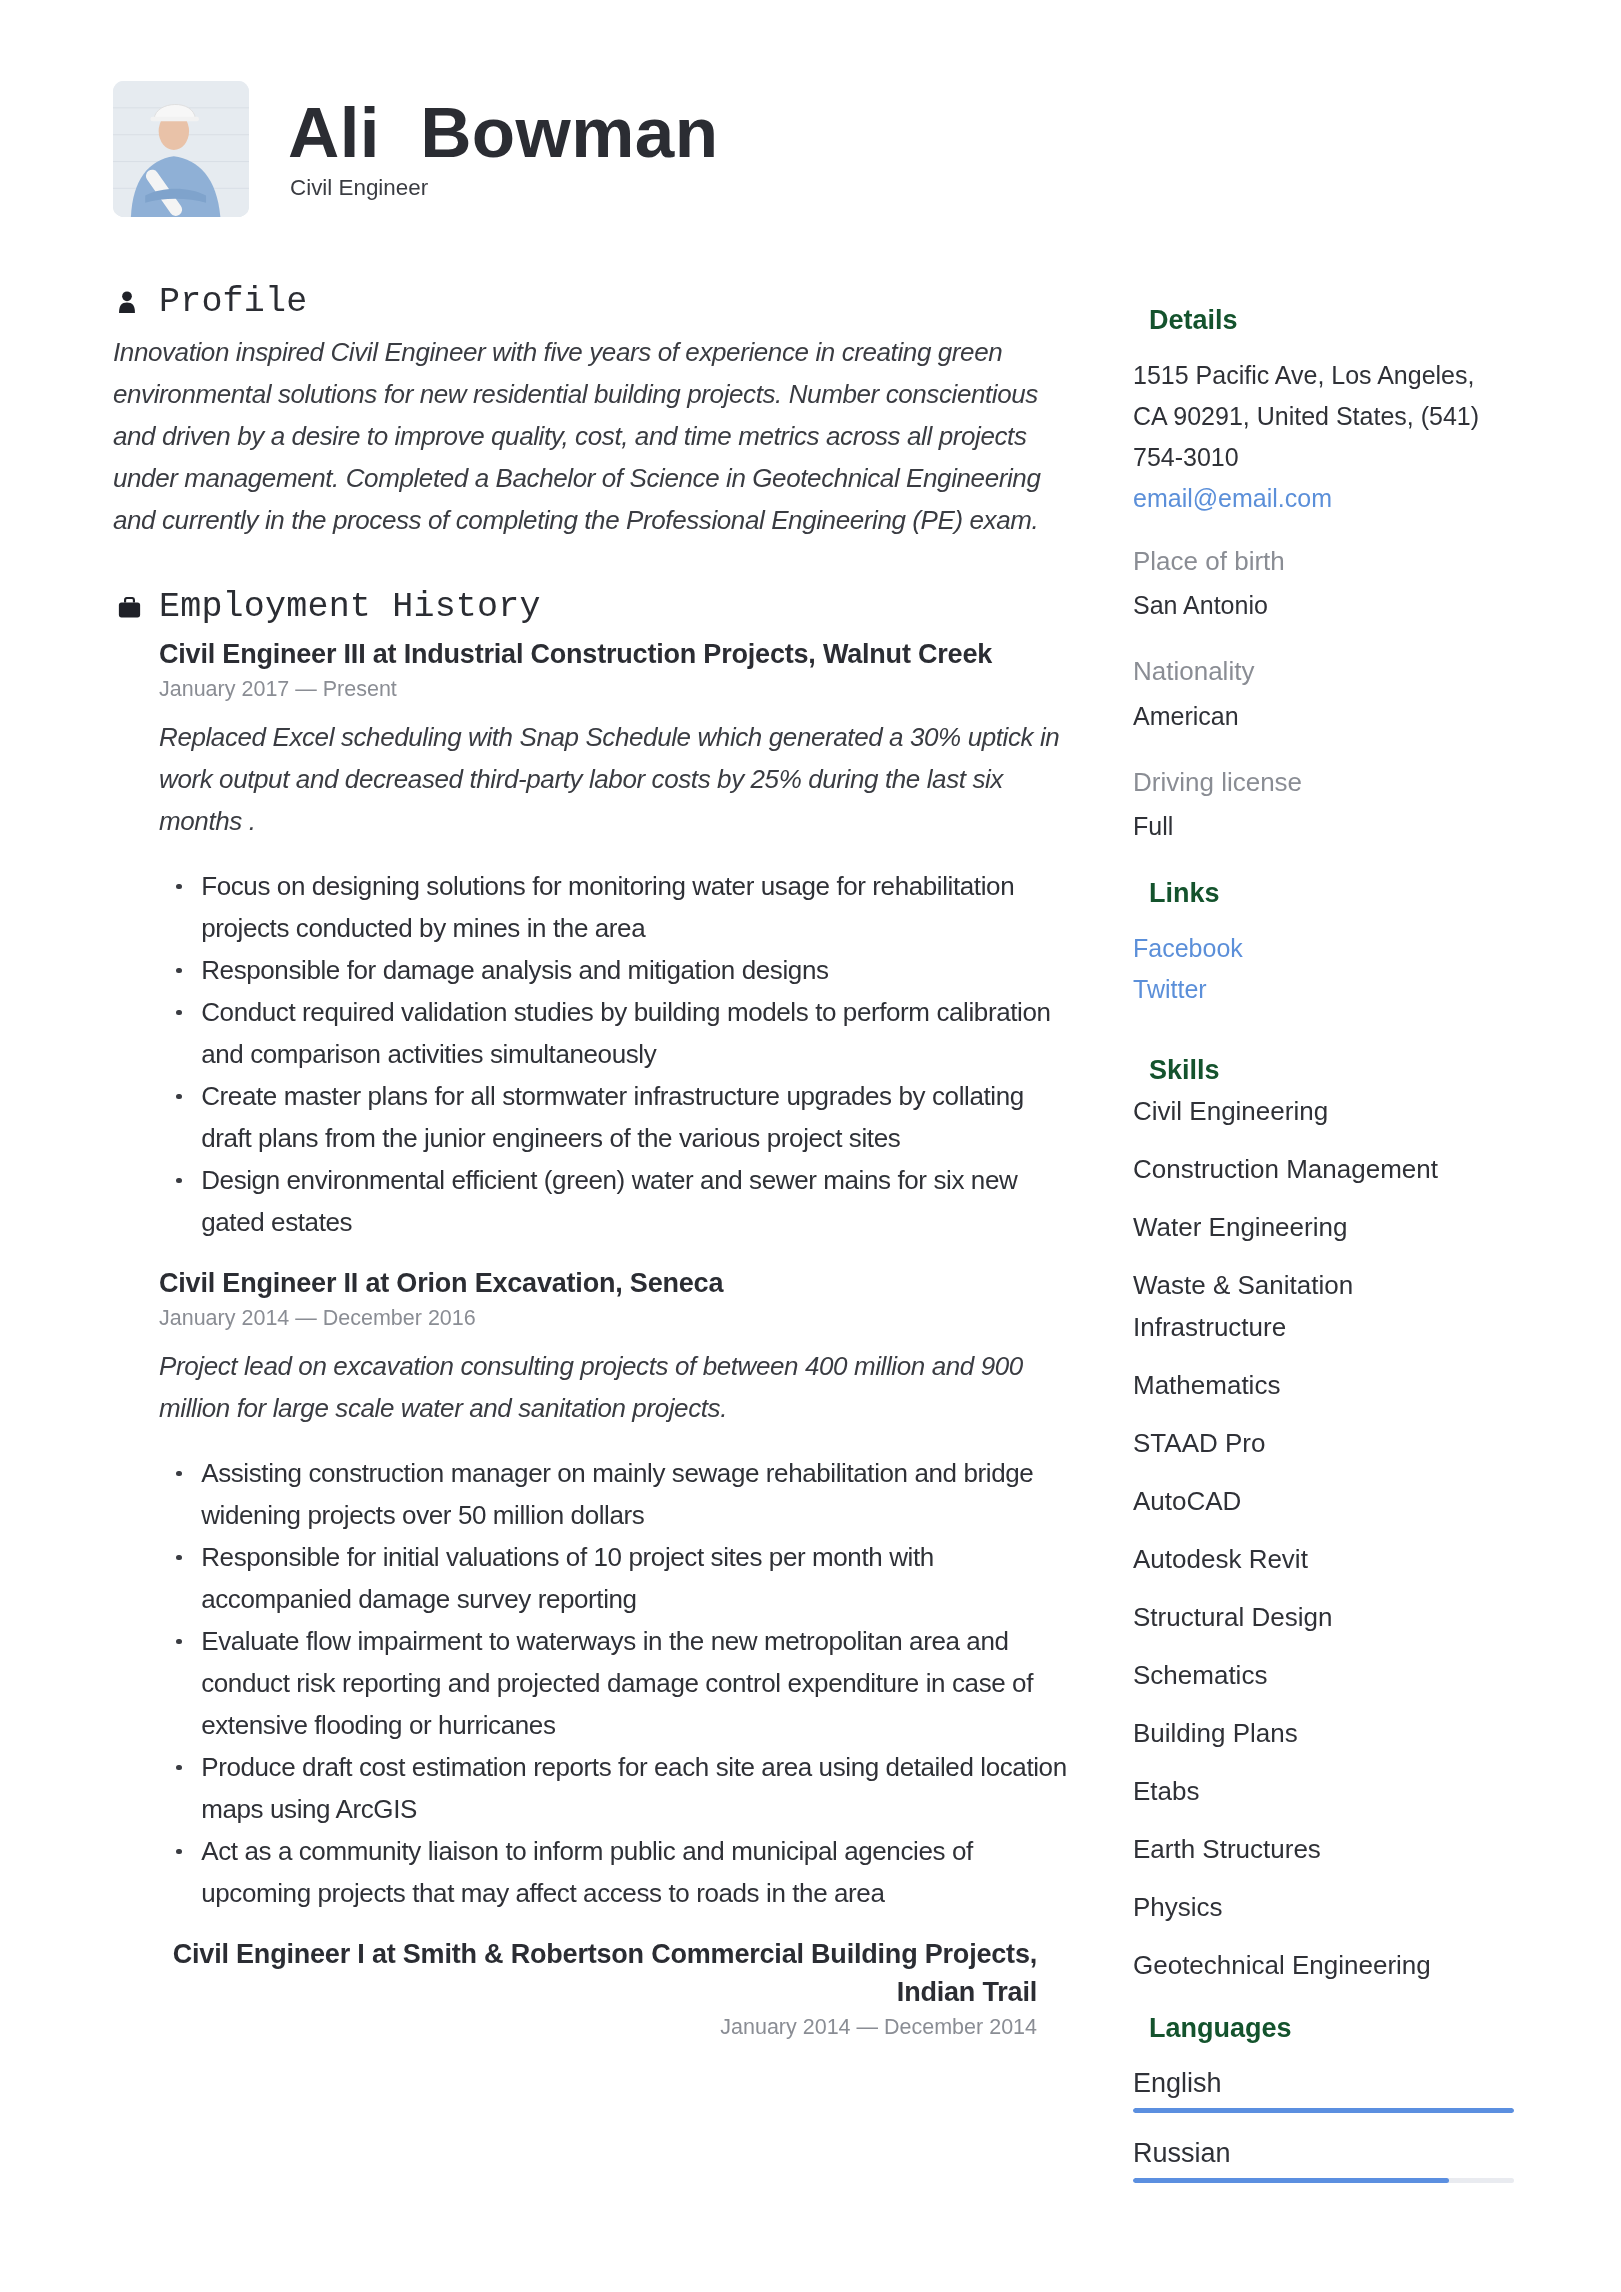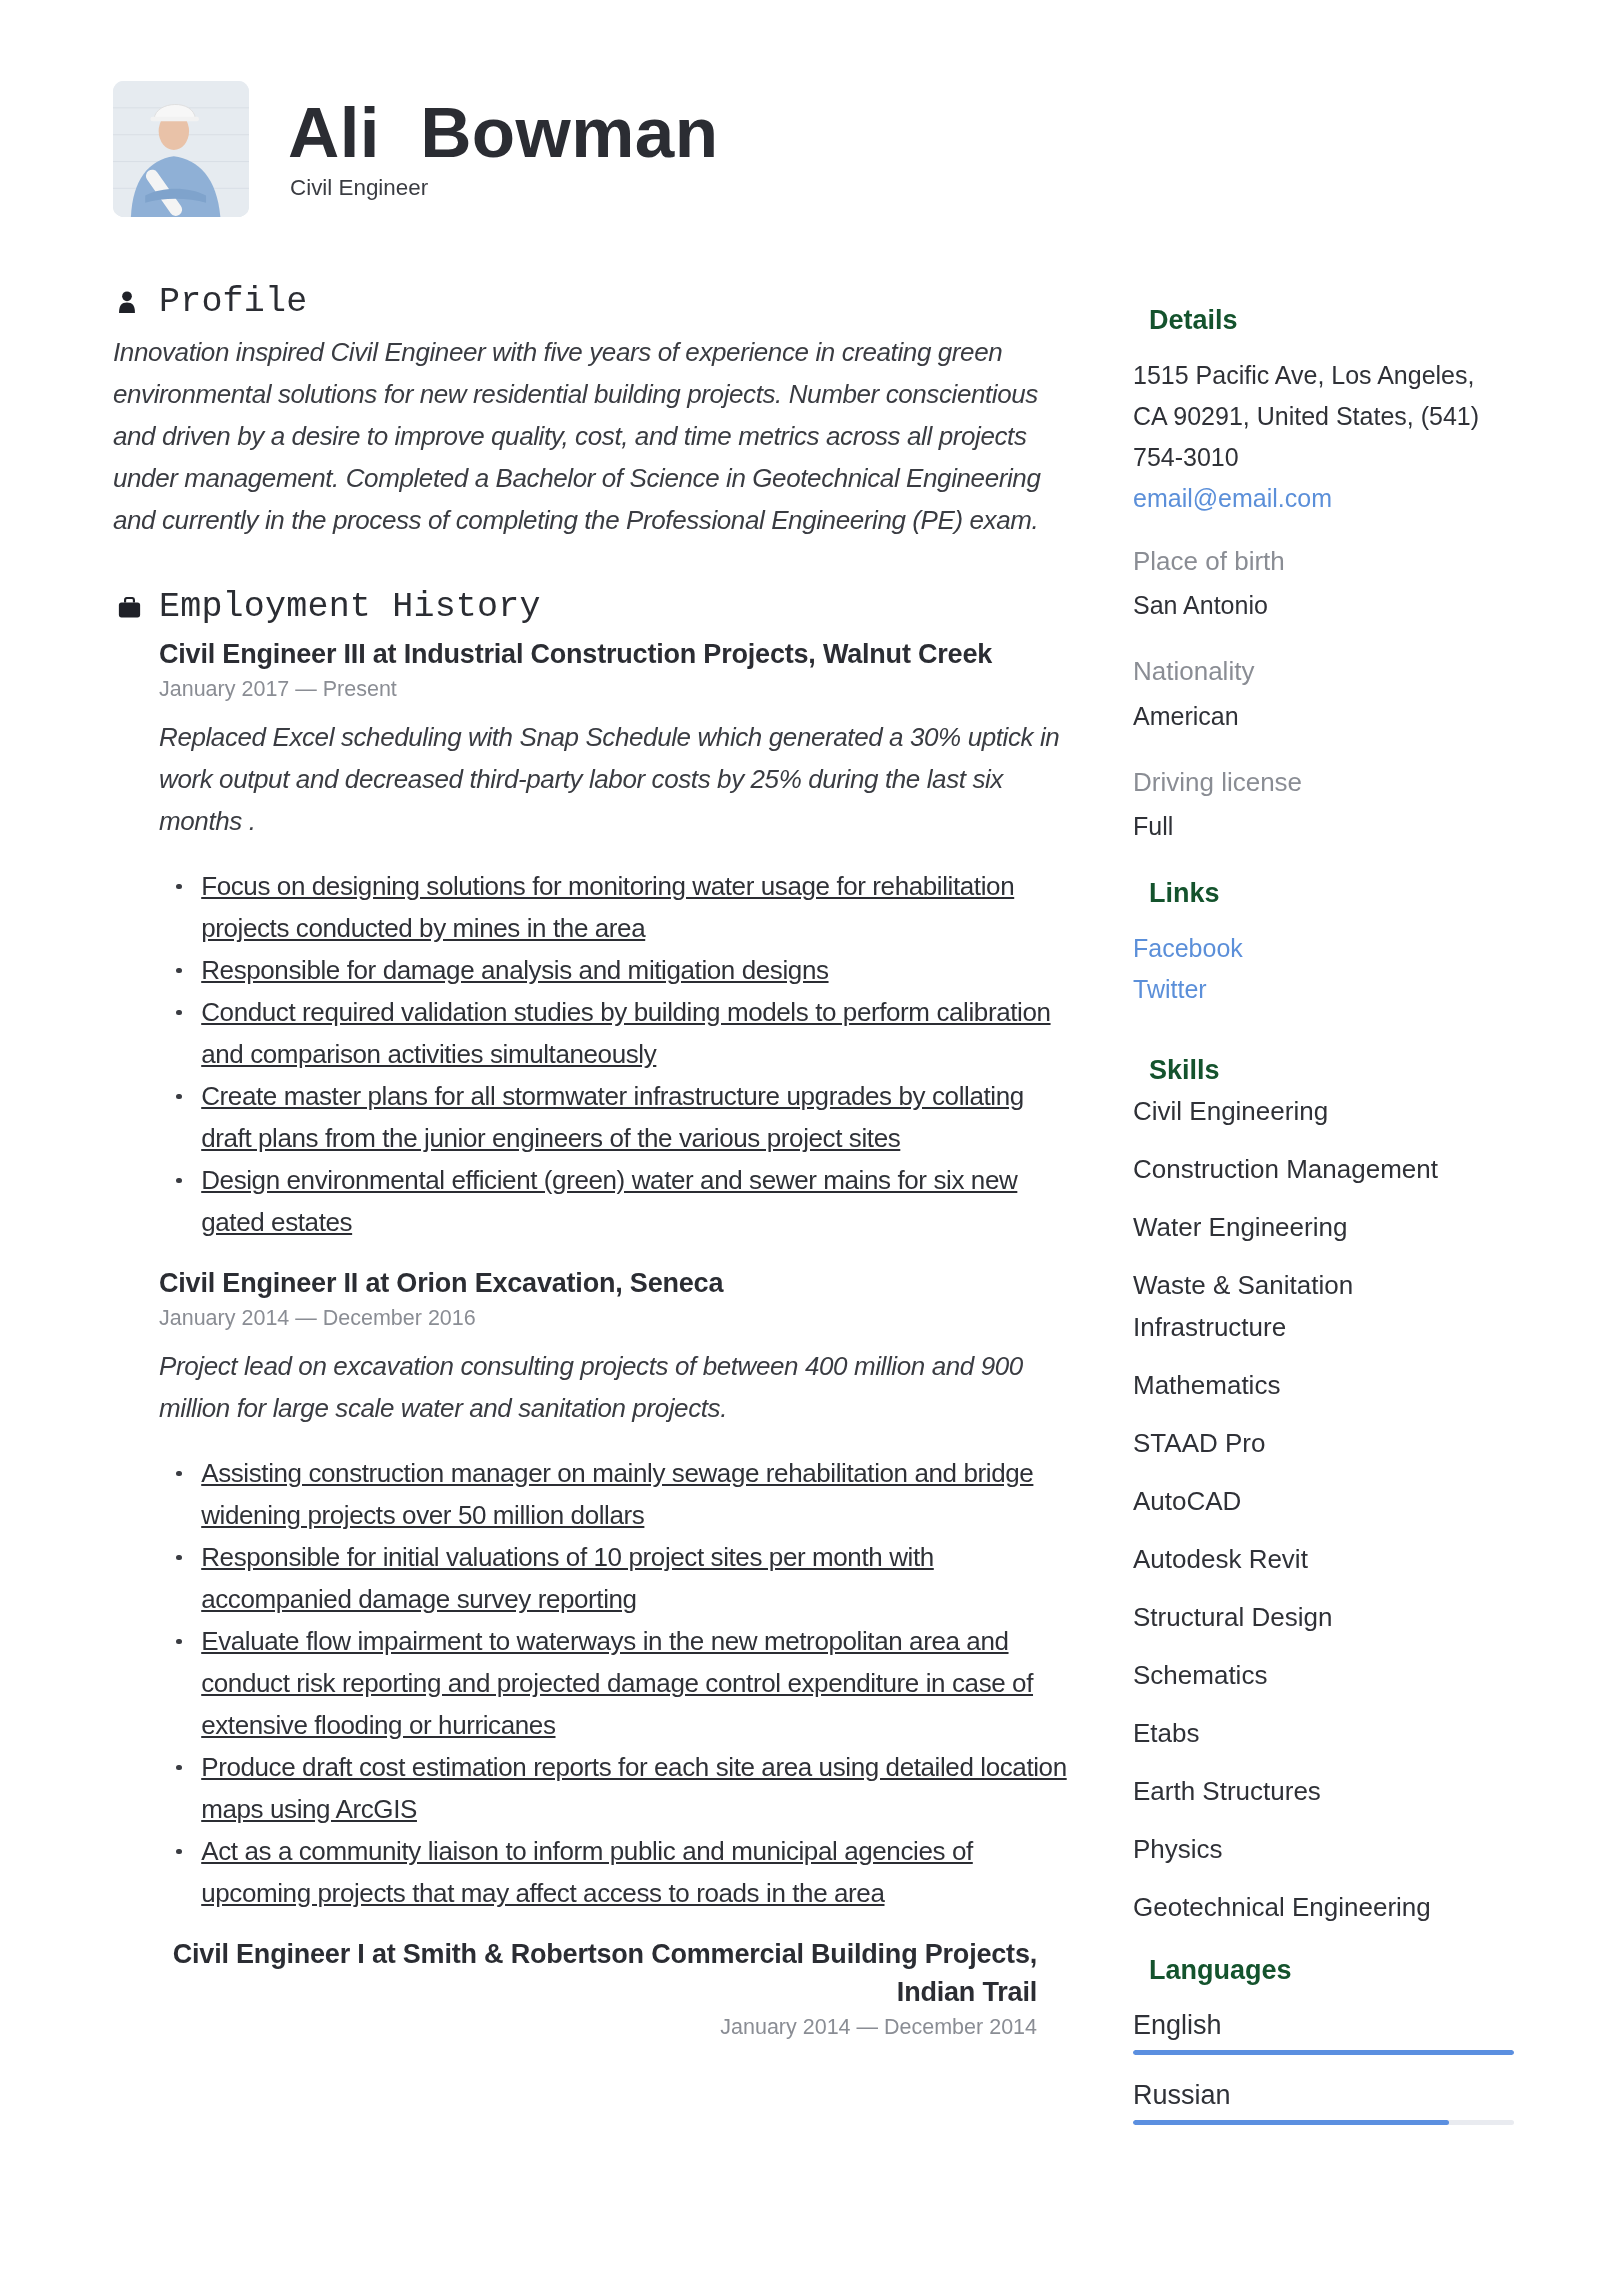--- a/index.html
+++ b/index.html
@@ -41,21 +41,21 @@
     margin: 0; letter-spacing: -0.4px;
   }
   .job-title {
     font-size: 27px; font-weight: 700; color: #2b2d33; line-height: 38px;
     margin: 0; letter-spacing: -0.2px;
   }
   .job-dates {
     font-size: 21.5px; color: #8a8d94; line-height: 32px; margin: 0 0 10.7px 0;
   }
   ul.bullets {
-    list-style: none; margin: 23px 0 0 0; padding: 0; text-decoration: underline;
+    list-style: none; margin: 23px 0 0 0; padding: 0;
   }
   ul.bullets li {
     position: relative; padding-left: 44px;
     font-size: 26px; line-height: 42px; color: #2f3137; letter-spacing: -0.4px;
   }
   ul.bullets li::before {
     content: ""; position: absolute; left: 19px; top: 19px;
     width: 5.4px; height: 5.4px; border-radius: 50%; background: #3a3c42;
   }
 
@@ -186,20 +186,21 @@
     <p class="skill">Civil Engineering</p>
     <p class="skill">Construction Management</p>
     <p class="skill">Water Engineering</p>
     <p class="skill" style="width:269px;">Waste &amp; Sanitation Infrastructure</p>
     <p class="skill">Mathematics</p>
     <p class="skill">STAAD Pro</p>
     <p class="skill">AutoCAD</p>
     <p class="skill">Autodesk Revit</p>
     <p class="skill">Structural Design</p>
     <p class="skill">Schematics</p>
+    <p class="skill">Building Plans</p>
     <p class="skill">Etabs</p>
     <p class="skill">Earth Structures</p>
     <p class="skill">Physics</p>
     <p class="skill">Geotechnical Engineering</p>
   </section>
 
   <section style="margin-top:23px;">
     <p class="r-head">Languages</p>
     <p class="lang-name">English</p>
     <div class="bar-track">

